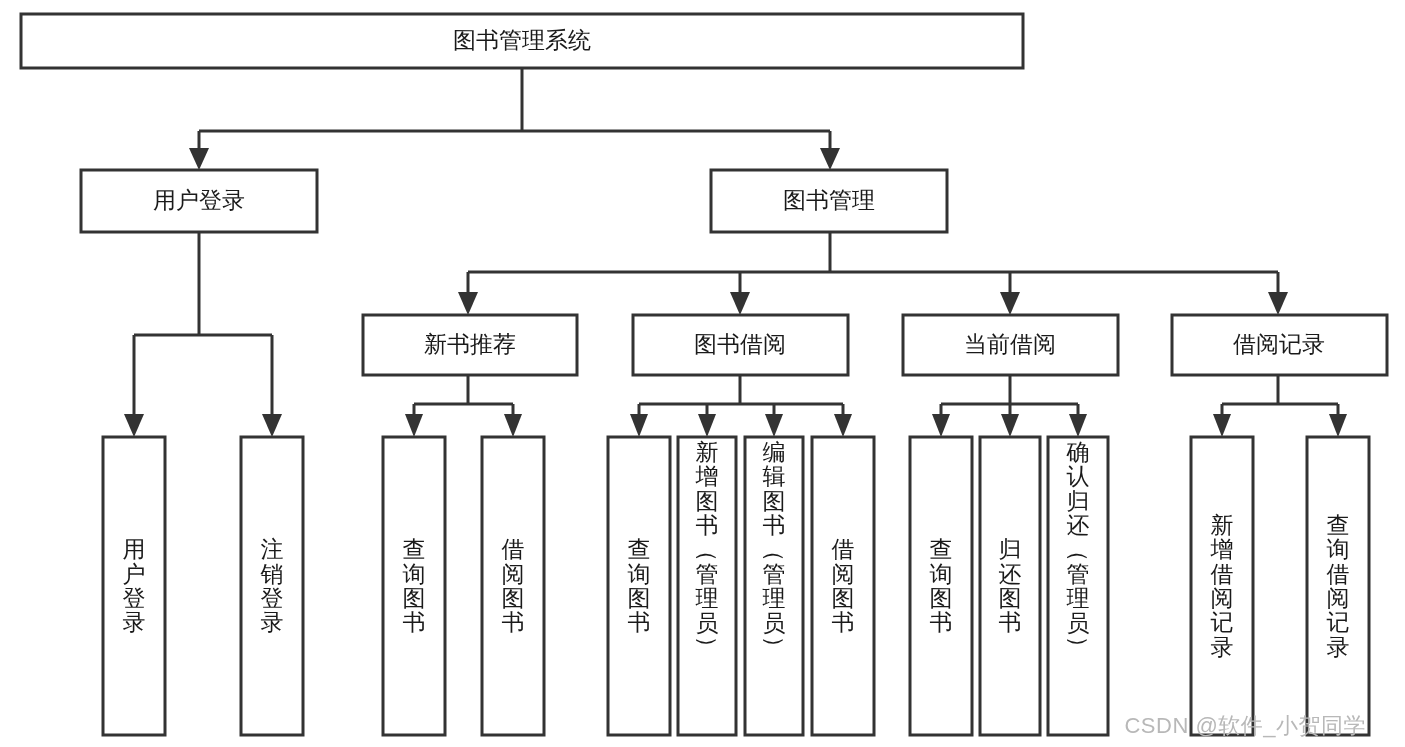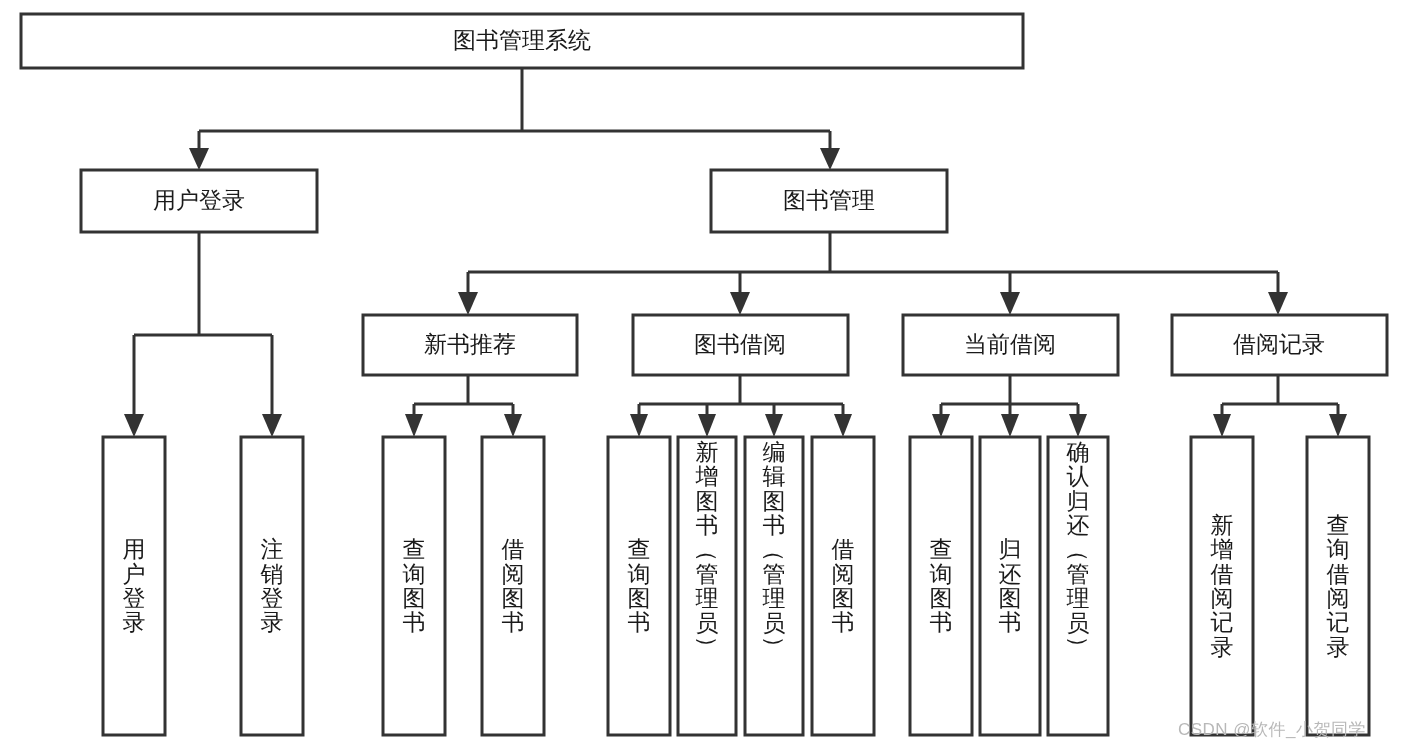--- a/index.html
+++ b/index.html
@@ -63,21 +63,21 @@
     display: block;
   }
   .vert-char.rot {
     transform: rotate(90deg);
   }
   .watermark {
     position: absolute;
     right: 14px;
     bottom: 6px;
     font-family: "Liberation Sans", "DejaVu Sans", sans-serif;
-    font-size: 17px;
+    font-size: 22px;
     color: #b8b8b8;
     letter-spacing: 0.5px;
     white-space: nowrap;
   }
 </style>
 </head>
 <body>
 
 <div id="diagram-root">
 

